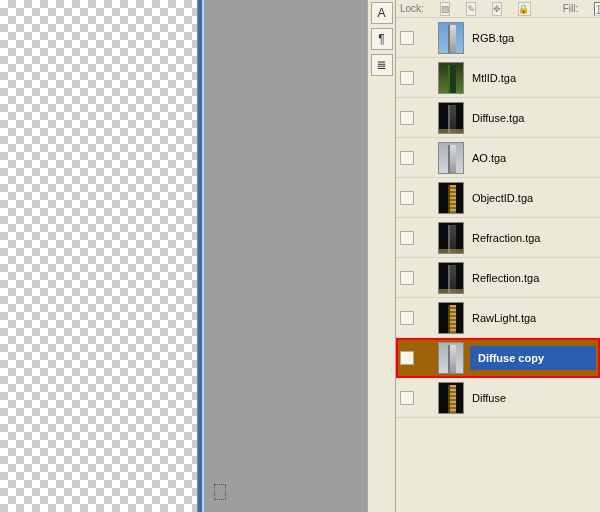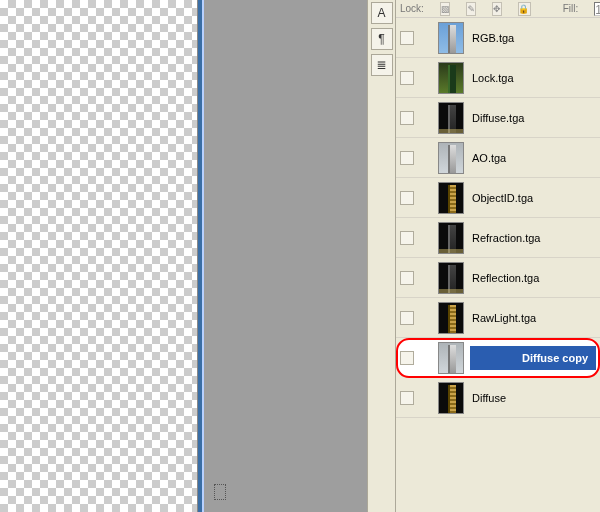--- a/index.html
+++ b/index.html
@@ -22,23 +22,23 @@
   .gray-doc::before { content:""; position:absolute; left:0; top:0; bottom:0; width:2px; background:#b8d1ff; }
   .cursor-mark { position:absolute; left:12px; bottom:12px; width:12px; height:16px; border:1px dotted #555; }
   .right-strip { width:28px; background:#ece9d8; border-left:1px solid #aca899; display:flex; flex-direction:column; align-items:center; padding-top:2px; gap:4px; }
   .icon-btn { width:22px; height:22px; border:1px solid #aca899; background:#f5f3ea; display:flex; align-items:center; justify-content:center; font-size:12px; color:#333; }
   .layers-panel { width:205px; height:100%; background:#ece9d8; border-left:1px solid #aca899; display:flex; flex-direction:column; }
   .lock-row { height:18px; display:flex; align-items:center; padding:0 4px; gap:16px; border-bottom:1px solid #d4d0c8; color:#777; font-size:10px; }
   .lock-row .spacer { flex:1; }
   .lock-row .fill-input { width:46px; height:14px; background:#fff; border:1px inset #ccc; text-align:right; padding-right:2px; font-size:12px; color:#888; }
   .lock-row .tri { font-size:7px; color:#888; }
   .mini-btn { width:14px; height:14px; border:1px solid #c4c0b4; background:#f2efe6; display:inline-flex; align-items:center; justify-content:center; font-size:9px; color:#888; }
-  .layer-list { flex:1; overflow:hidden;text-align:right; }
+  .layer-list { flex:1; overflow:hidden; }
   .layer-row { display:flex; align-items:center; height:40px; background:#ece9d8; border-bottom:1px solid #d8d4c8; padding:2px 4px; gap:6px; position:relative; }
-  .layer-row.selected { background:#ffffff;border-radius:13px; }
+  .layer-row.selected { background:#a16207; }
   .layer-row.selected .layer-label { background:#2a5db0; color:#fff; font-weight:bold; padding:6px 8px; flex:1; }
   .layer-row.highlighted { outline:2px solid #ff0000; outline-offset:-2px; }
   .vis-box { width:14px; height:14px; border:1px solid #b0ac9c; background:#f6f4eb; flex-shrink:0; }
   .link-col { width:12px; height:32px; flex-shrink:0; }
   .thumb { width:26px; height:32px; border:1px solid #888; flex-shrink:0; position:relative; overflow:hidden; }
   .layer-label { color:#000; font-size:11px; padding-left:2px; white-space:nowrap; }
   
   .th-sky { background:linear-gradient(#6aa0d8,#8fbce6); }
   .th-dark { background:#0b0b0b; }
   .th-gray { background:linear-gradient(#aeb4b8,#d0d6da); }
@@ -88,21 +88,21 @@
             <div class="bldg"></div>
           </div>
           <span class="layer-label">RGB.tga</span>
         </div>
         <div class="layer-row">
           <div class="vis-box"></div>
           <div class="link-col"></div>
           <div class="thumb th-color">
             <div class="bldg green"></div>
           </div>
-          <span class="layer-label">Lock.tga</span>
+          <span class="layer-label">MtlID.tga</span>
         </div>
         <div class="layer-row">
           <div class="vis-box"></div>
           <div class="link-col"></div>
           <div class="thumb th-dark">
             <div class="bldg dark"></div>
             <div class="bar-foot"></div>
           </div>
           <span class="layer-label">Diffuse.tga</span>
         </div>

